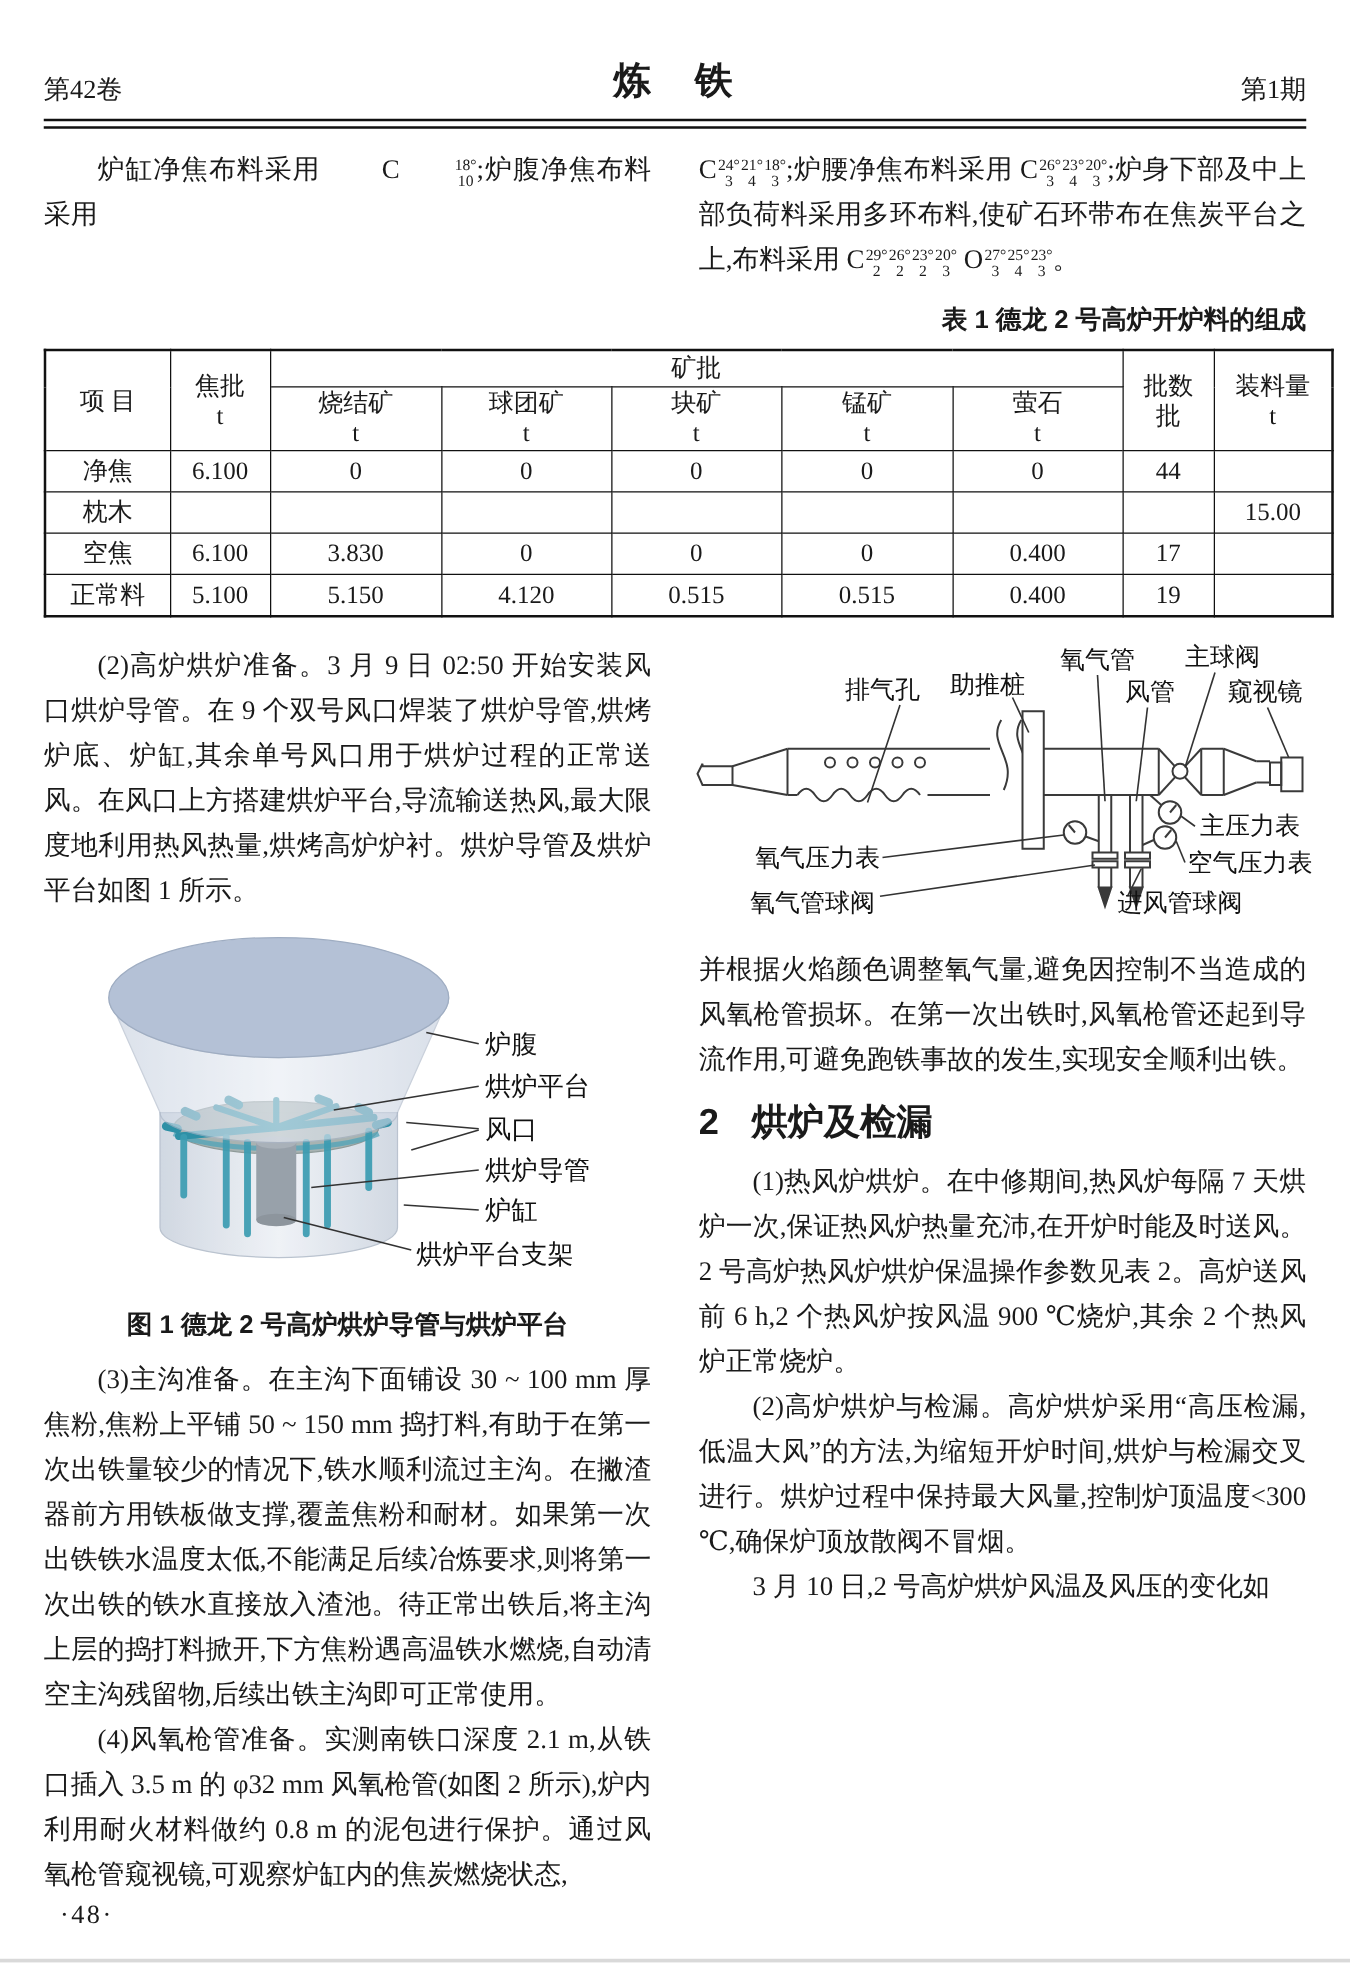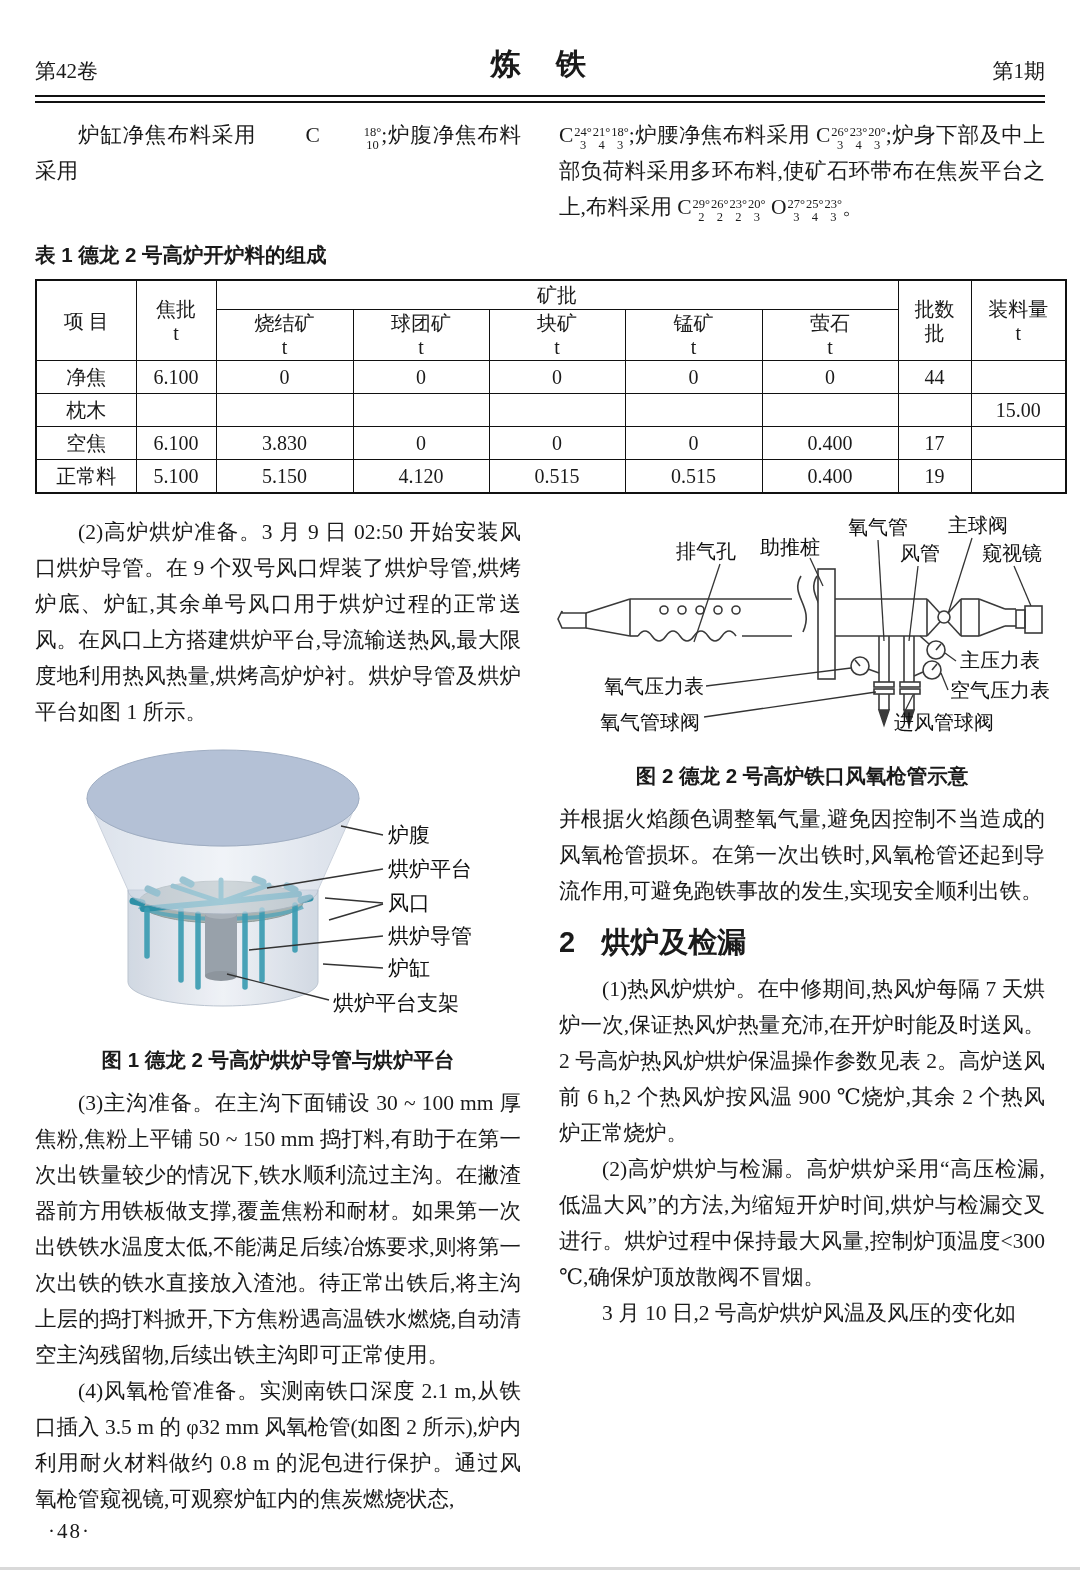--- a/index.html
+++ b/index.html
@@ -20,21 +20,21 @@
   .col{width:486px;font-size:21.5px;line-height:36px;text-align:justify;}
   .col p{margin:0;}
   .indent{text-indent:2em;}
   .top-cols{margin-top:14px;}
   
   .cn{display:inline-block;white-space:nowrap;}
   .cn-base{font-size:21.5px;}
   .cn-pair{display:inline-block;vertical-align:-7px;margin-left:1px;text-align:center;}
   .cn-a,.cn-b{display:block;font-size:12.5px;line-height:13px;}
   
-  .tbl-title{margin-top:16px;text-align:left;font-family:"Liberation Sans","DejaVu Sans",sans-serif;
+  .tbl-title{margin-top:16px;text-align:right;font-family:"Liberation Sans","DejaVu Sans",sans-serif;
     font-weight:bold;font-size:20.5px;}
   table.datatable{width:1010px;border-collapse:collapse;margin-top:10px;
     font-size:20px;table-layout:fixed;}
   table.datatable th,table.datatable td{
     border:1px solid #111;text-align:center;vertical-align:middle;
     font-weight:normal;padding:1px 2px;line-height:26px;}
   table.datatable{border:2.5px solid #111;}
   table.datatable .u{display:block;line-height:24px;}
   table.datatable td{height:30px;}
   
@@ -358,21 +358,20 @@
             <text class="flabel2" x="296" y="20">氧气管</text>
             <text class="flabel2" x="348" y="46">风管</text>
             <text class="flabel2" x="396" y="18">主球阀</text>
             <text class="flabel2" x="430" y="46">窥视镜</text>
             <text class="flabel2" x="408" y="153">主压力表</text>
             <text class="flabel2" x="52" y="179">氧气压力表</text>
             <text class="flabel2" x="398" y="183">空气压力表</text>
             <text class="flabel2" x="48" y="215">氧气管球阀</text>
             <text class="flabel2" x="342" y="215">进风管球阀</text>
           </svg>
-          <div class="figcap">图 2    德龙 2 号高炉铁口风氧枪管示意</div>
         </div>
 
         <p>并根据火焰颜色调整氧气量,避免因控制不当造成的风氧枪管损坏。在第一次出铁时,风氧枪管还起到导流作用,可避免跑铁事故的发生,实现安全顺利出铁。</p>
 
         <div class="sechead">
           <span class="num">2</span><span>烘炉及检漏</span>
         </div>
 
         <p class="indent">(1)热风炉烘炉。在中修期间,热风炉每隔 7 天烘炉一次,保证热风炉热量充沛,在开炉时能及时送风。2 号高炉热风炉烘炉保温操作参数见表 2。高炉送风前 6 h,2 个热风炉按风温 900 ℃烧炉,其余 2 个热风炉正常烧炉。</p>
         <p class="indent">(2)高炉烘炉与检漏。高炉烘炉采用“高压检漏,低温大风”的方法,为缩短开炉时间,烘炉与检漏交叉进行。烘炉过程中保持最大风量,控制炉顶温度&lt;300 ℃,确保炉顶放散阀不冒烟。</p>

